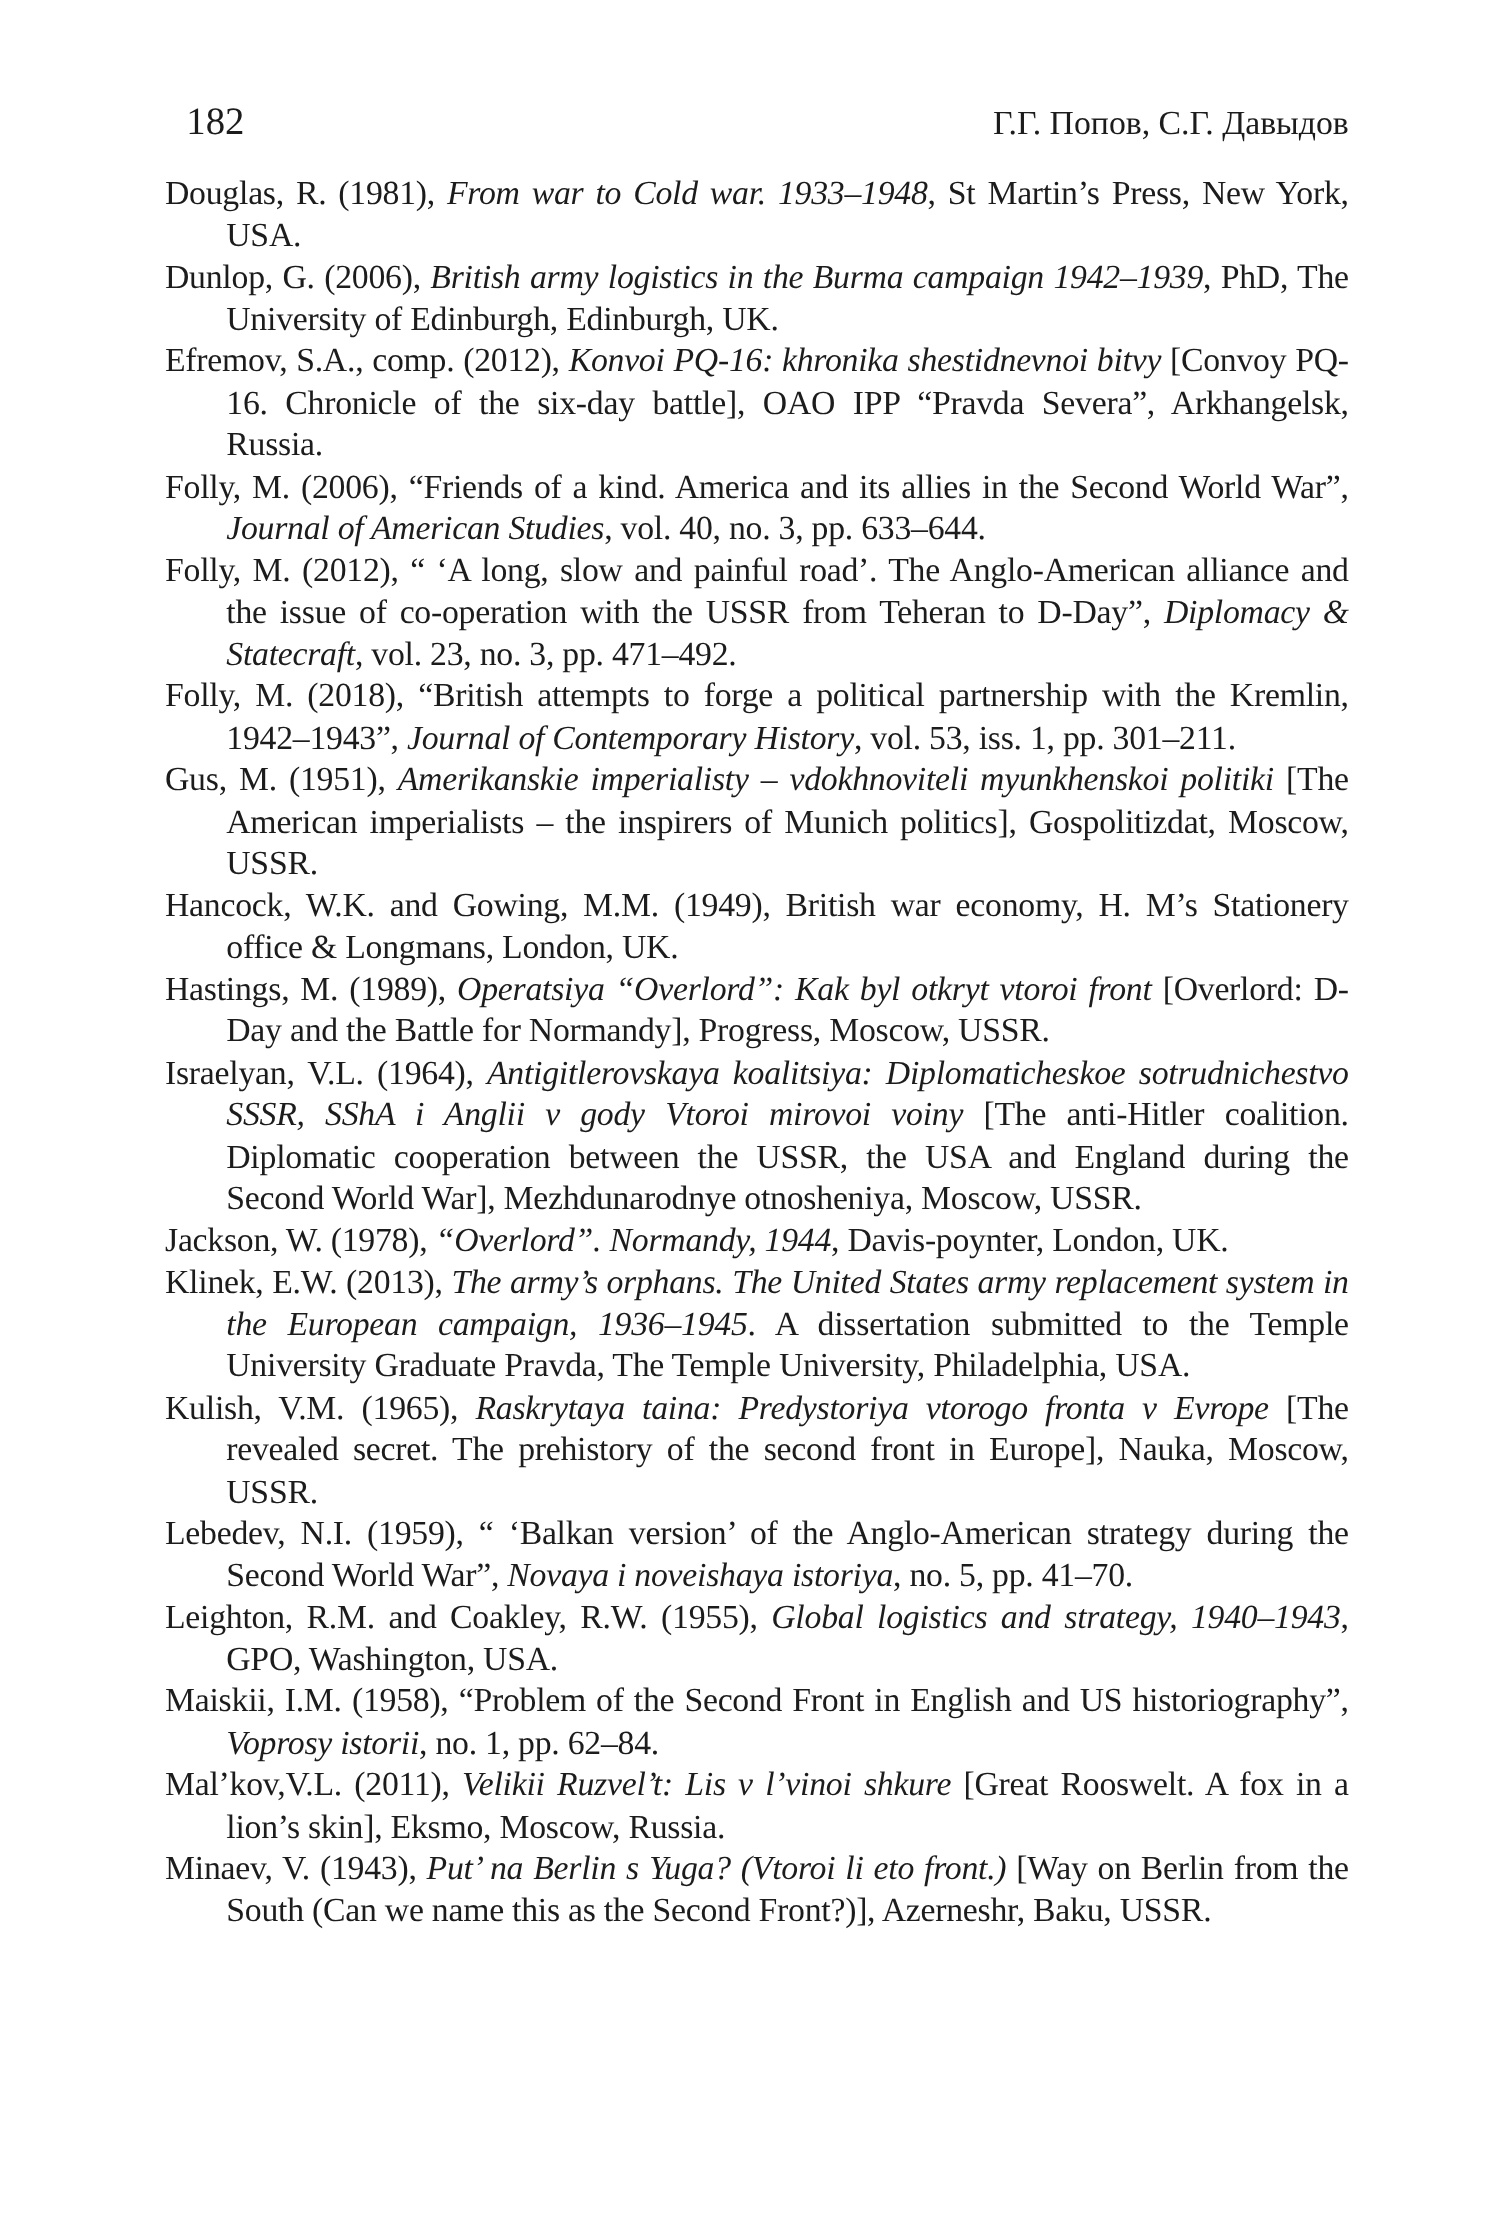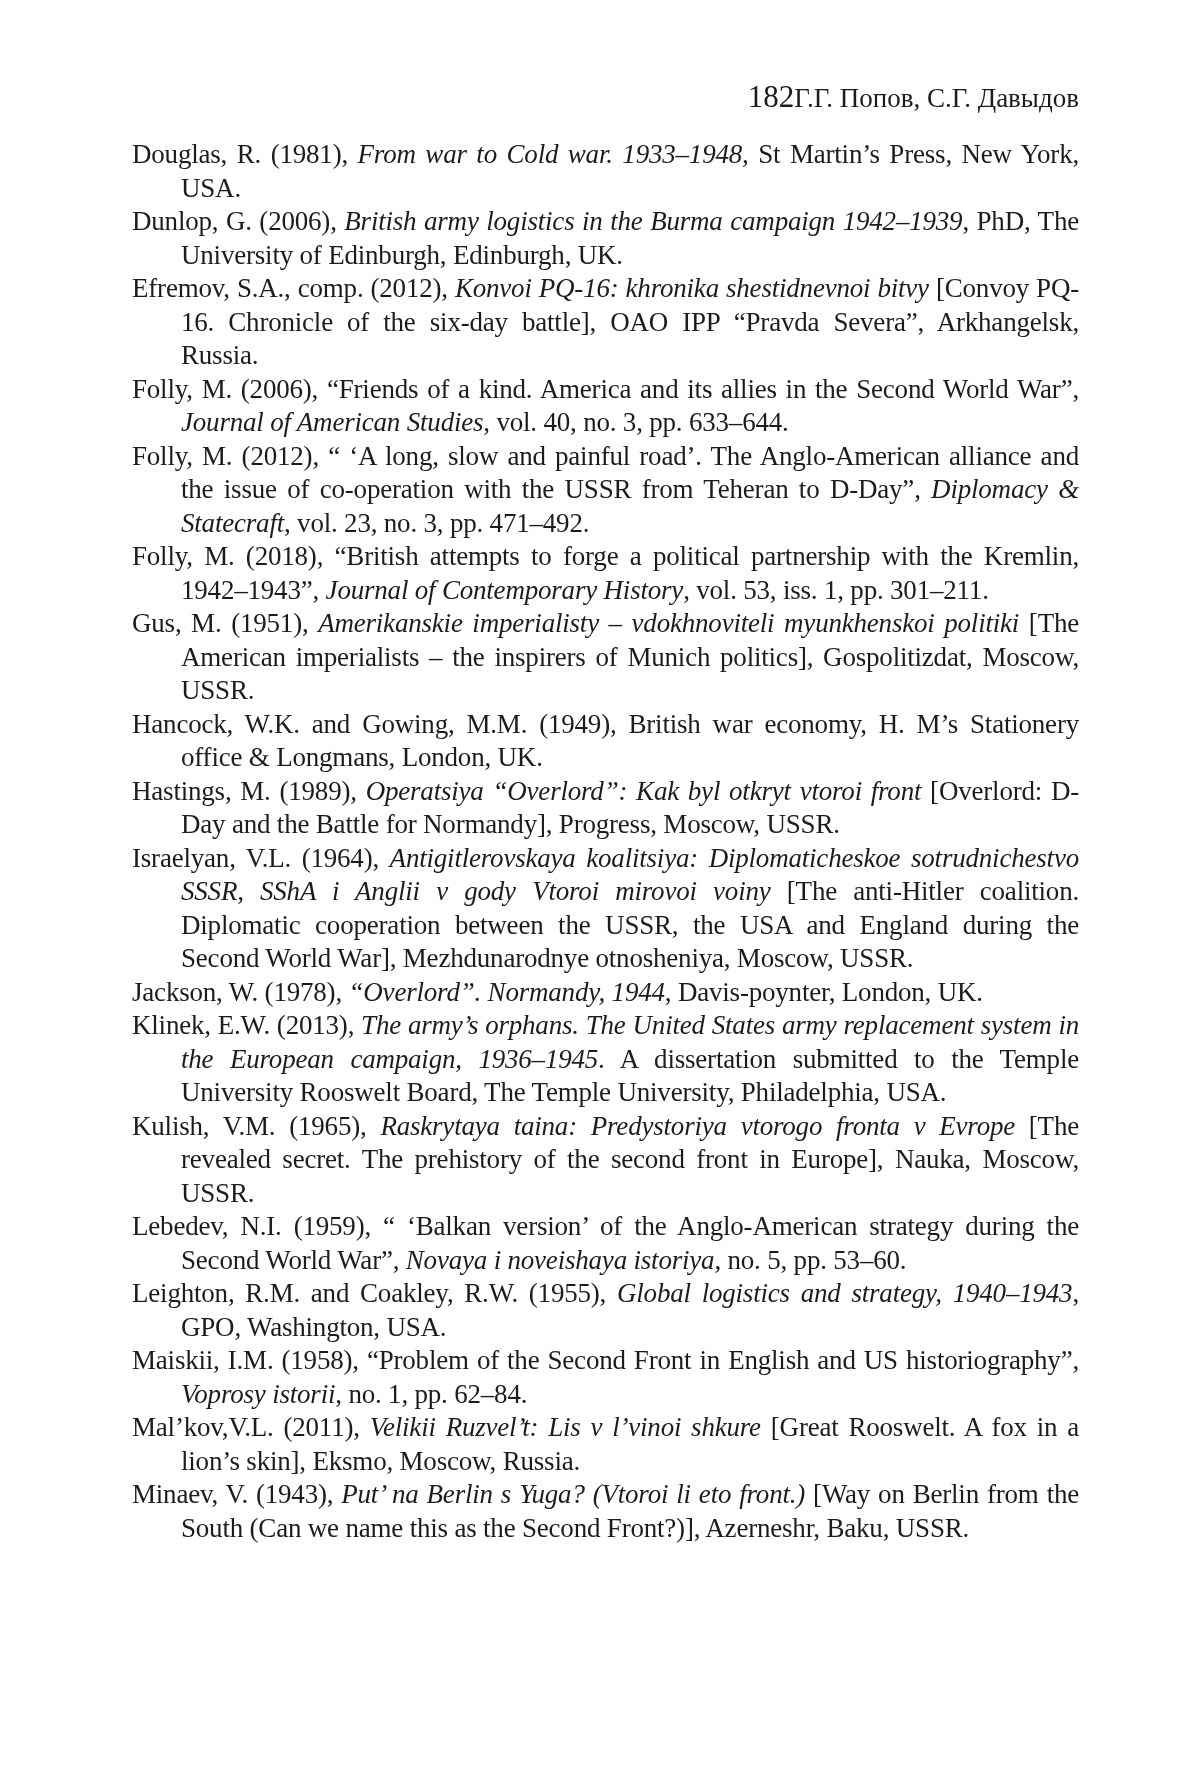--- a/index.html
+++ b/index.html
@@ -7,22 +7,22 @@
     width: 1200px; height: 1780px;
     background: #ffffff;
     color: #1c1c1c;
     font-family: "Liberation Serif", "DejaVu Serif", serif;
     position: relative;
     overflow: hidden;
   }
   .page { position: absolute; inset: 0; }
   .page-header {
     position: absolute;
-    left: 120px; right: 121px; top: 80px;
-    display: flex; justify-content: flex-end; align-items: baseline;
+    left: 149px; right: 121px; top: 80px;
+    display: flex; justify-content: space-between; align-items: baseline;
   }
   .page-number { font-size: 31px; line-height: 34px; }
   .running-authors { font-size: 27px; line-height: 34px; }
   .references {
     position: absolute;
     left: 132px; right: 121px; top: 138px;
   }
   .ref {
     margin: 0;
     font-size: 27px;
@@ -56,23 +56,23 @@
       <p class="ref"><span>Dunlop, G. (2006), </span><i>British army logistics in the Burma campaign 1942–1939</i><span>, PhD, The University of Edinburgh, Edinburgh, UK.</span></p>
       <p class="ref"><span>Efremov, S.A., comp. (2012), </span><i>Konvoi PQ-16: khronika shestidnevnoi bitvy</i><span> [Convoy PQ-16. Chronicle of the six-day battle], OAO IPP “Pravda Severa”, Arkhangelsk, Russia.</span></p>
       <p class="ref"><span>Folly, M. (2006), “Friends of a kind. America and its allies in the Second World War”, </span><i>Journal of American Studies</i><span>, vol. 40, no. 3, pp. 633–644.</span></p>
       <p class="ref"><span>Folly, M. (2012), “ ‘A long, slow and painful road’. The Anglo-American alliance and the issue of co-operation with the USSR from Teheran to D-Day”, </span><i>Diplomacy &amp; Statecraft</i><span>, vol. 23, no. 3, pp. 471–492.</span></p>
       <p class="ref"><span>Folly, M. (2018), “British attempts to forge a political partnership with the Kremlin, 1942–1943”, </span><i>Journal of Contemporary History</i><span>, vol. 53, iss. 1, pp. 301–211.</span></p>
       <p class="ref"><span>Gus, M. (1951), </span><i>Amerikanskie imperialisty – vdokhnoviteli myunkhenskoi politiki</i><span> [The American imperialists – the inspirers of Munich politics], Gospolitizdat, Moscow, USSR.</span></p>
       <p class="ref"><span>Hancock, W.K. and Gowing, M.M. (1949), British war economy, H. M’s Stationery office &amp; Longmans, London, UK.</span></p>
       <p class="ref"><span>Hastings, M. (1989), </span><i>Operatsiya “Overlord”: Kak byl otkryt vtoroi front</i><span> [Overlord: D-Day and the Battle for Normandy], Progress, Moscow, USSR.</span></p>
       <p class="ref"><span>Israelyan, V.L. (1964), </span><i>Antigitlerovskaya koalitsiya: Diplomaticheskoe sotrudnichestvo SSSR, SShA i Anglii v gody Vtoroi mirovoi voiny</i><span> [The anti-Hitler coalition. Diplomatic cooperation between the USSR, the USA and England during the Second World War], Mezhdunarodnye otnosheniya, Moscow, USSR.</span></p>
       <p class="ref"><span>Jackson, W. (1978), </span><i>“Overlord”. Normandy, 1944</i><span>, Davis-poynter, London, UK.</span></p>
-      <p class="ref"><span>Klinek, E.W. (2013), </span><i>The army’s orphans. The United States army replacement system in the European campaign, 1936–1945</i><span>. A dissertation submitted to the Temple University Rooswelt Board, The Temple University, Philadelphia, USA.</span></p>
+      <p class="ref"><span>Klinek, E.W. (2013), </span><i>The army’s orphans. The United States army replacement system in the European campaign, 1936–1945</i><span>. A dissertation submitted to the Temple University Graduate Pravda, The Temple University, Philadelphia, USA.</span></p>
       <p class="ref"><span>Kulish, V.M. (1965), </span><i>Raskrytaya taina: Predystoriya vtorogo fronta v Evrope</i><span> [The revealed secret. The prehistory of the second front in Europe], Nauka, Moscow, USSR.</span></p>
-      <p class="ref"><span>Lebedev, N.I. (1959), “ ‘Balkan version’ of the Anglo-American strategy during the Second World War”, </span><i>Novaya i noveishaya istoriya</i><span>, no. 5, pp. 53–60.</span></p>
+      <p class="ref"><span>Lebedev, N.I. (1959), “ ‘Balkan version’ of the Anglo-American strategy during the Second World War”, </span><i>Novaya i noveishaya istoriya</i><span>, no. 5, pp. 41–70.</span></p>
       <p class="ref"><span>Leighton, R.M. and Coakley, R.W. (1955), </span><i>Global logistics and strategy, 1940–1943</i><span>, GPO, Washington, USA.</span></p>
       <p class="ref"><span>Maiskii, I.M. (1958), “Problem of the Second Front in English and US historiography”, </span><i>Voprosy istorii</i><span>, no. 1, pp. 62–84.</span></p>
       <p class="ref"><span>Mal’kov,V.L. (2011), </span><i>Velikii Ruzvel’t: Lis v l’vinoi shkure</i><span> [Great Rooswelt. A fox in a lion’s skin], Eksmo, Moscow, Russia.</span></p>
       <p class="ref"><span>Minaev, V. (1943), </span><i>Put’ na Berlin s Yuga? (Vtoroi li eto front.)</i><span> [Way on Berlin from the South (Can we name this as the Second Front?)], Azerneshr, Baku, USSR.</span></p>
     </div>
 
 
 </div>
 
 </body></html>

